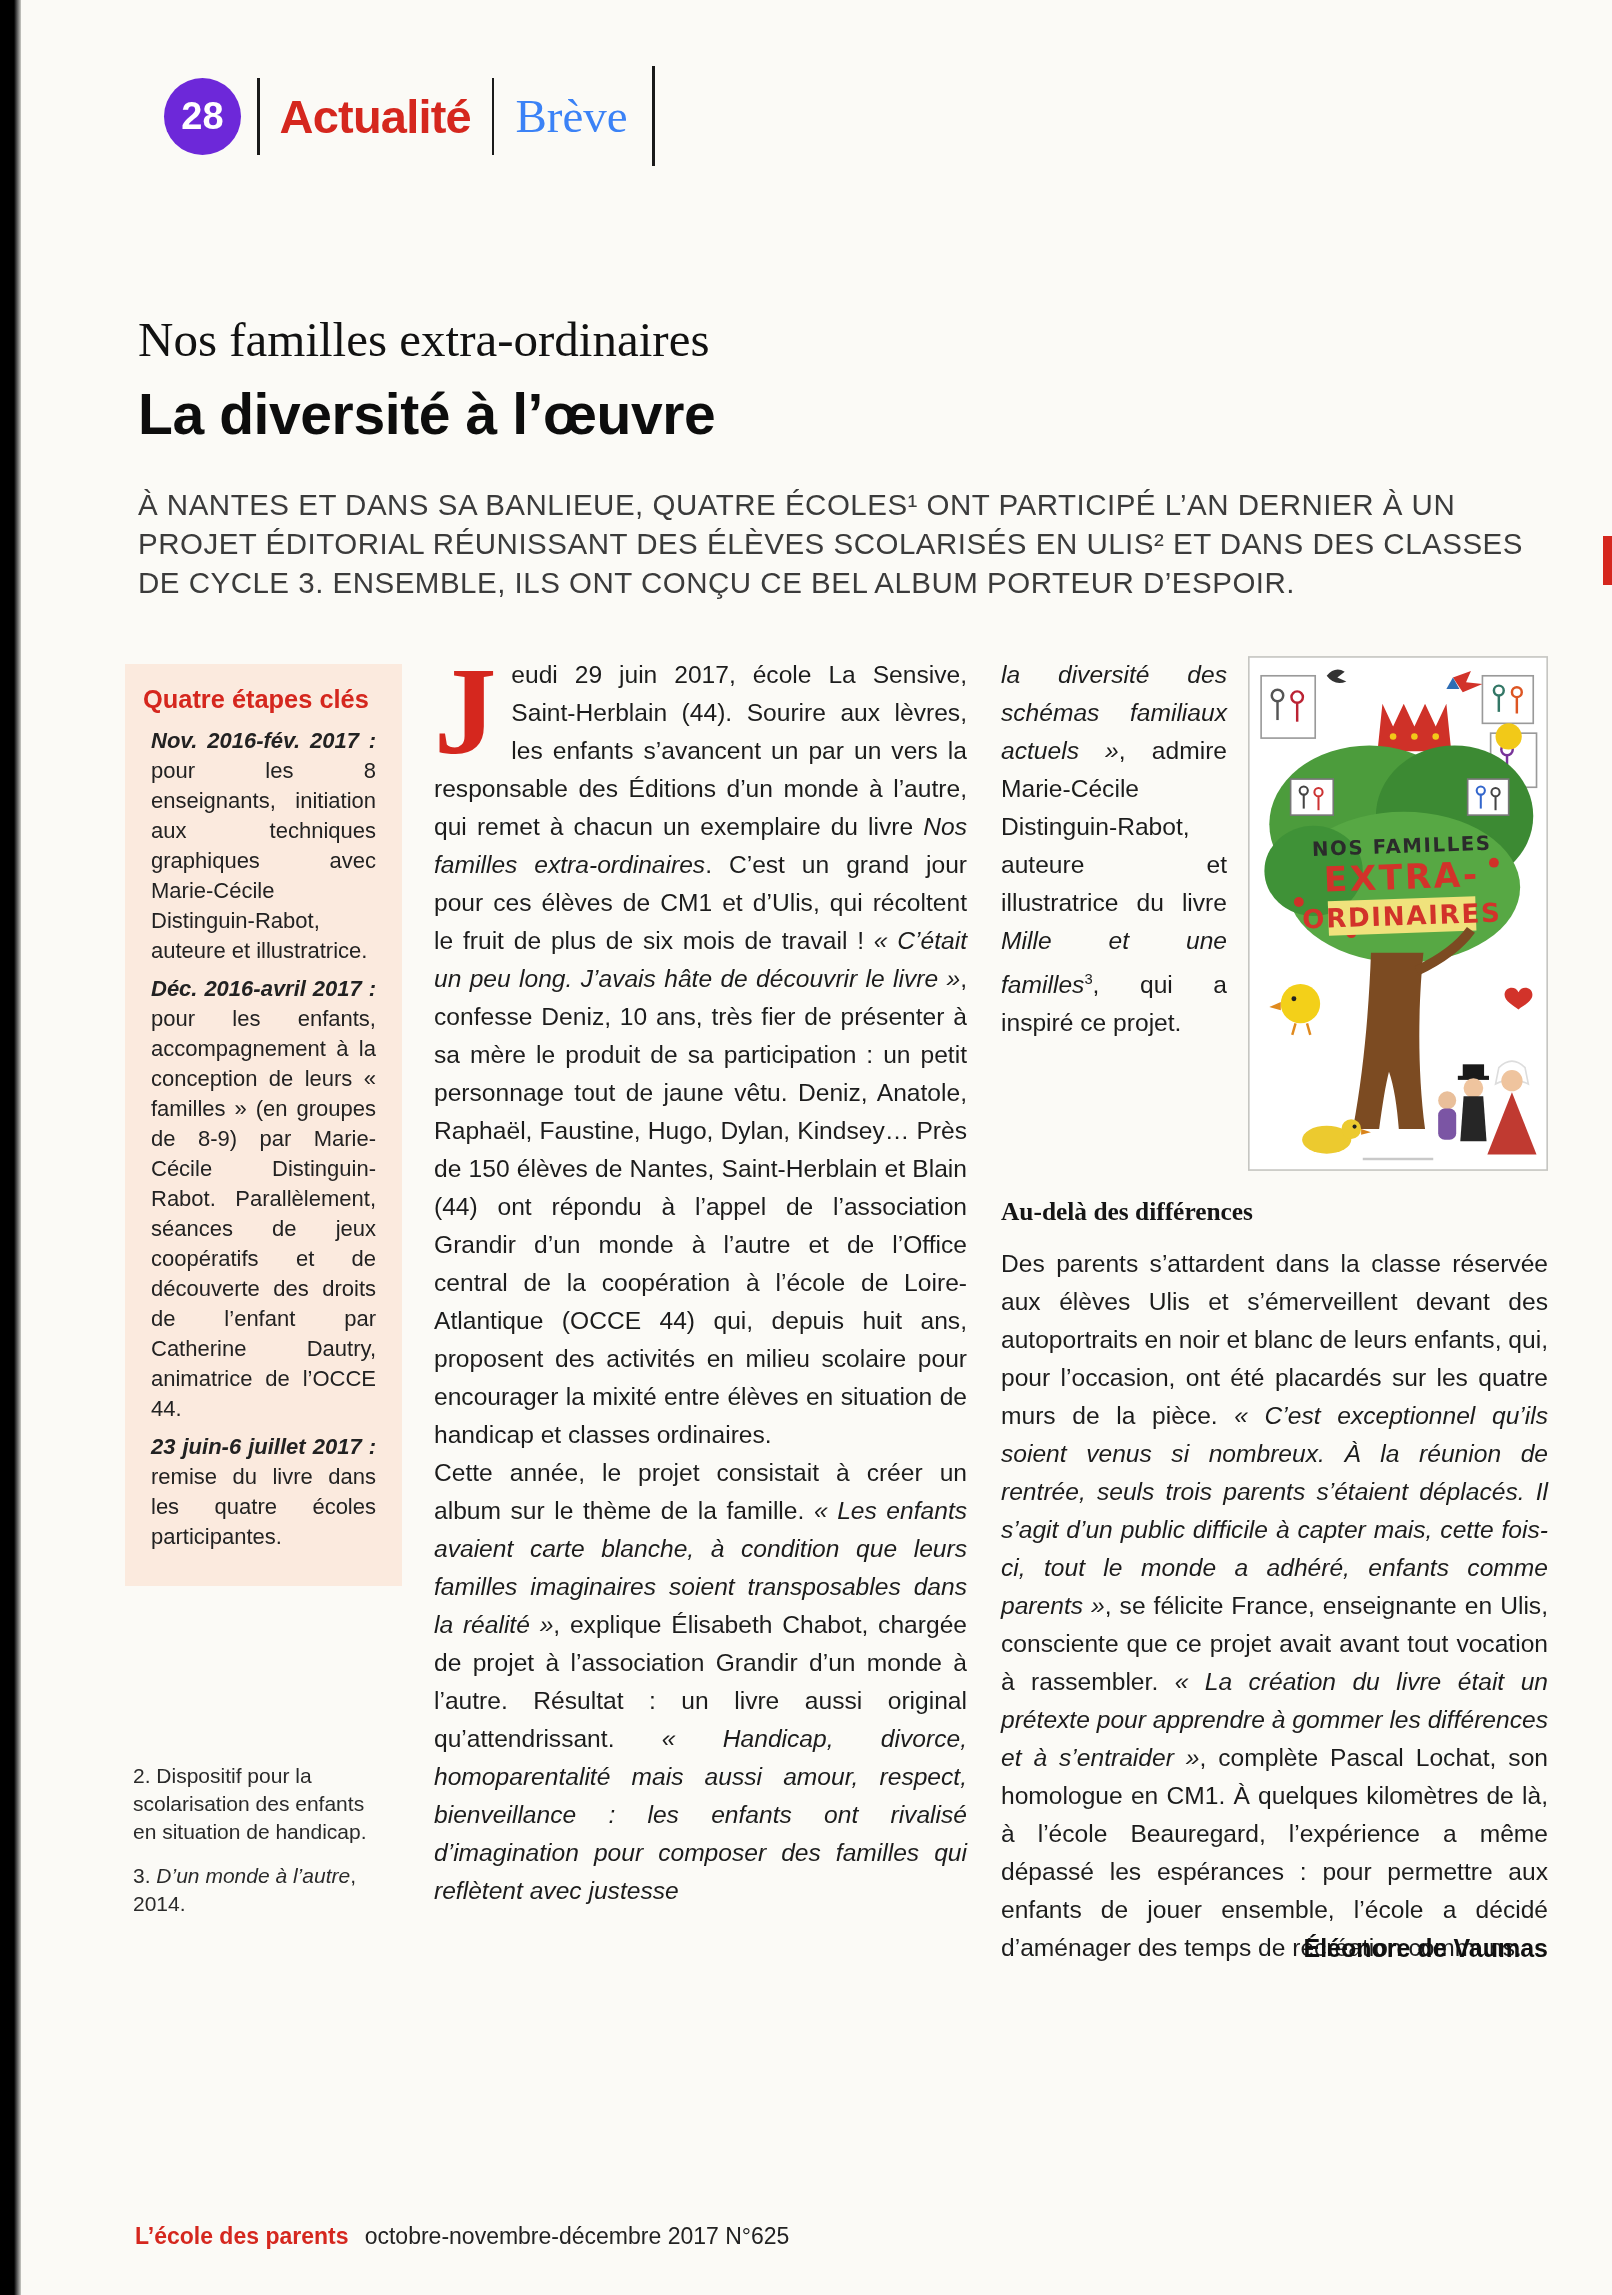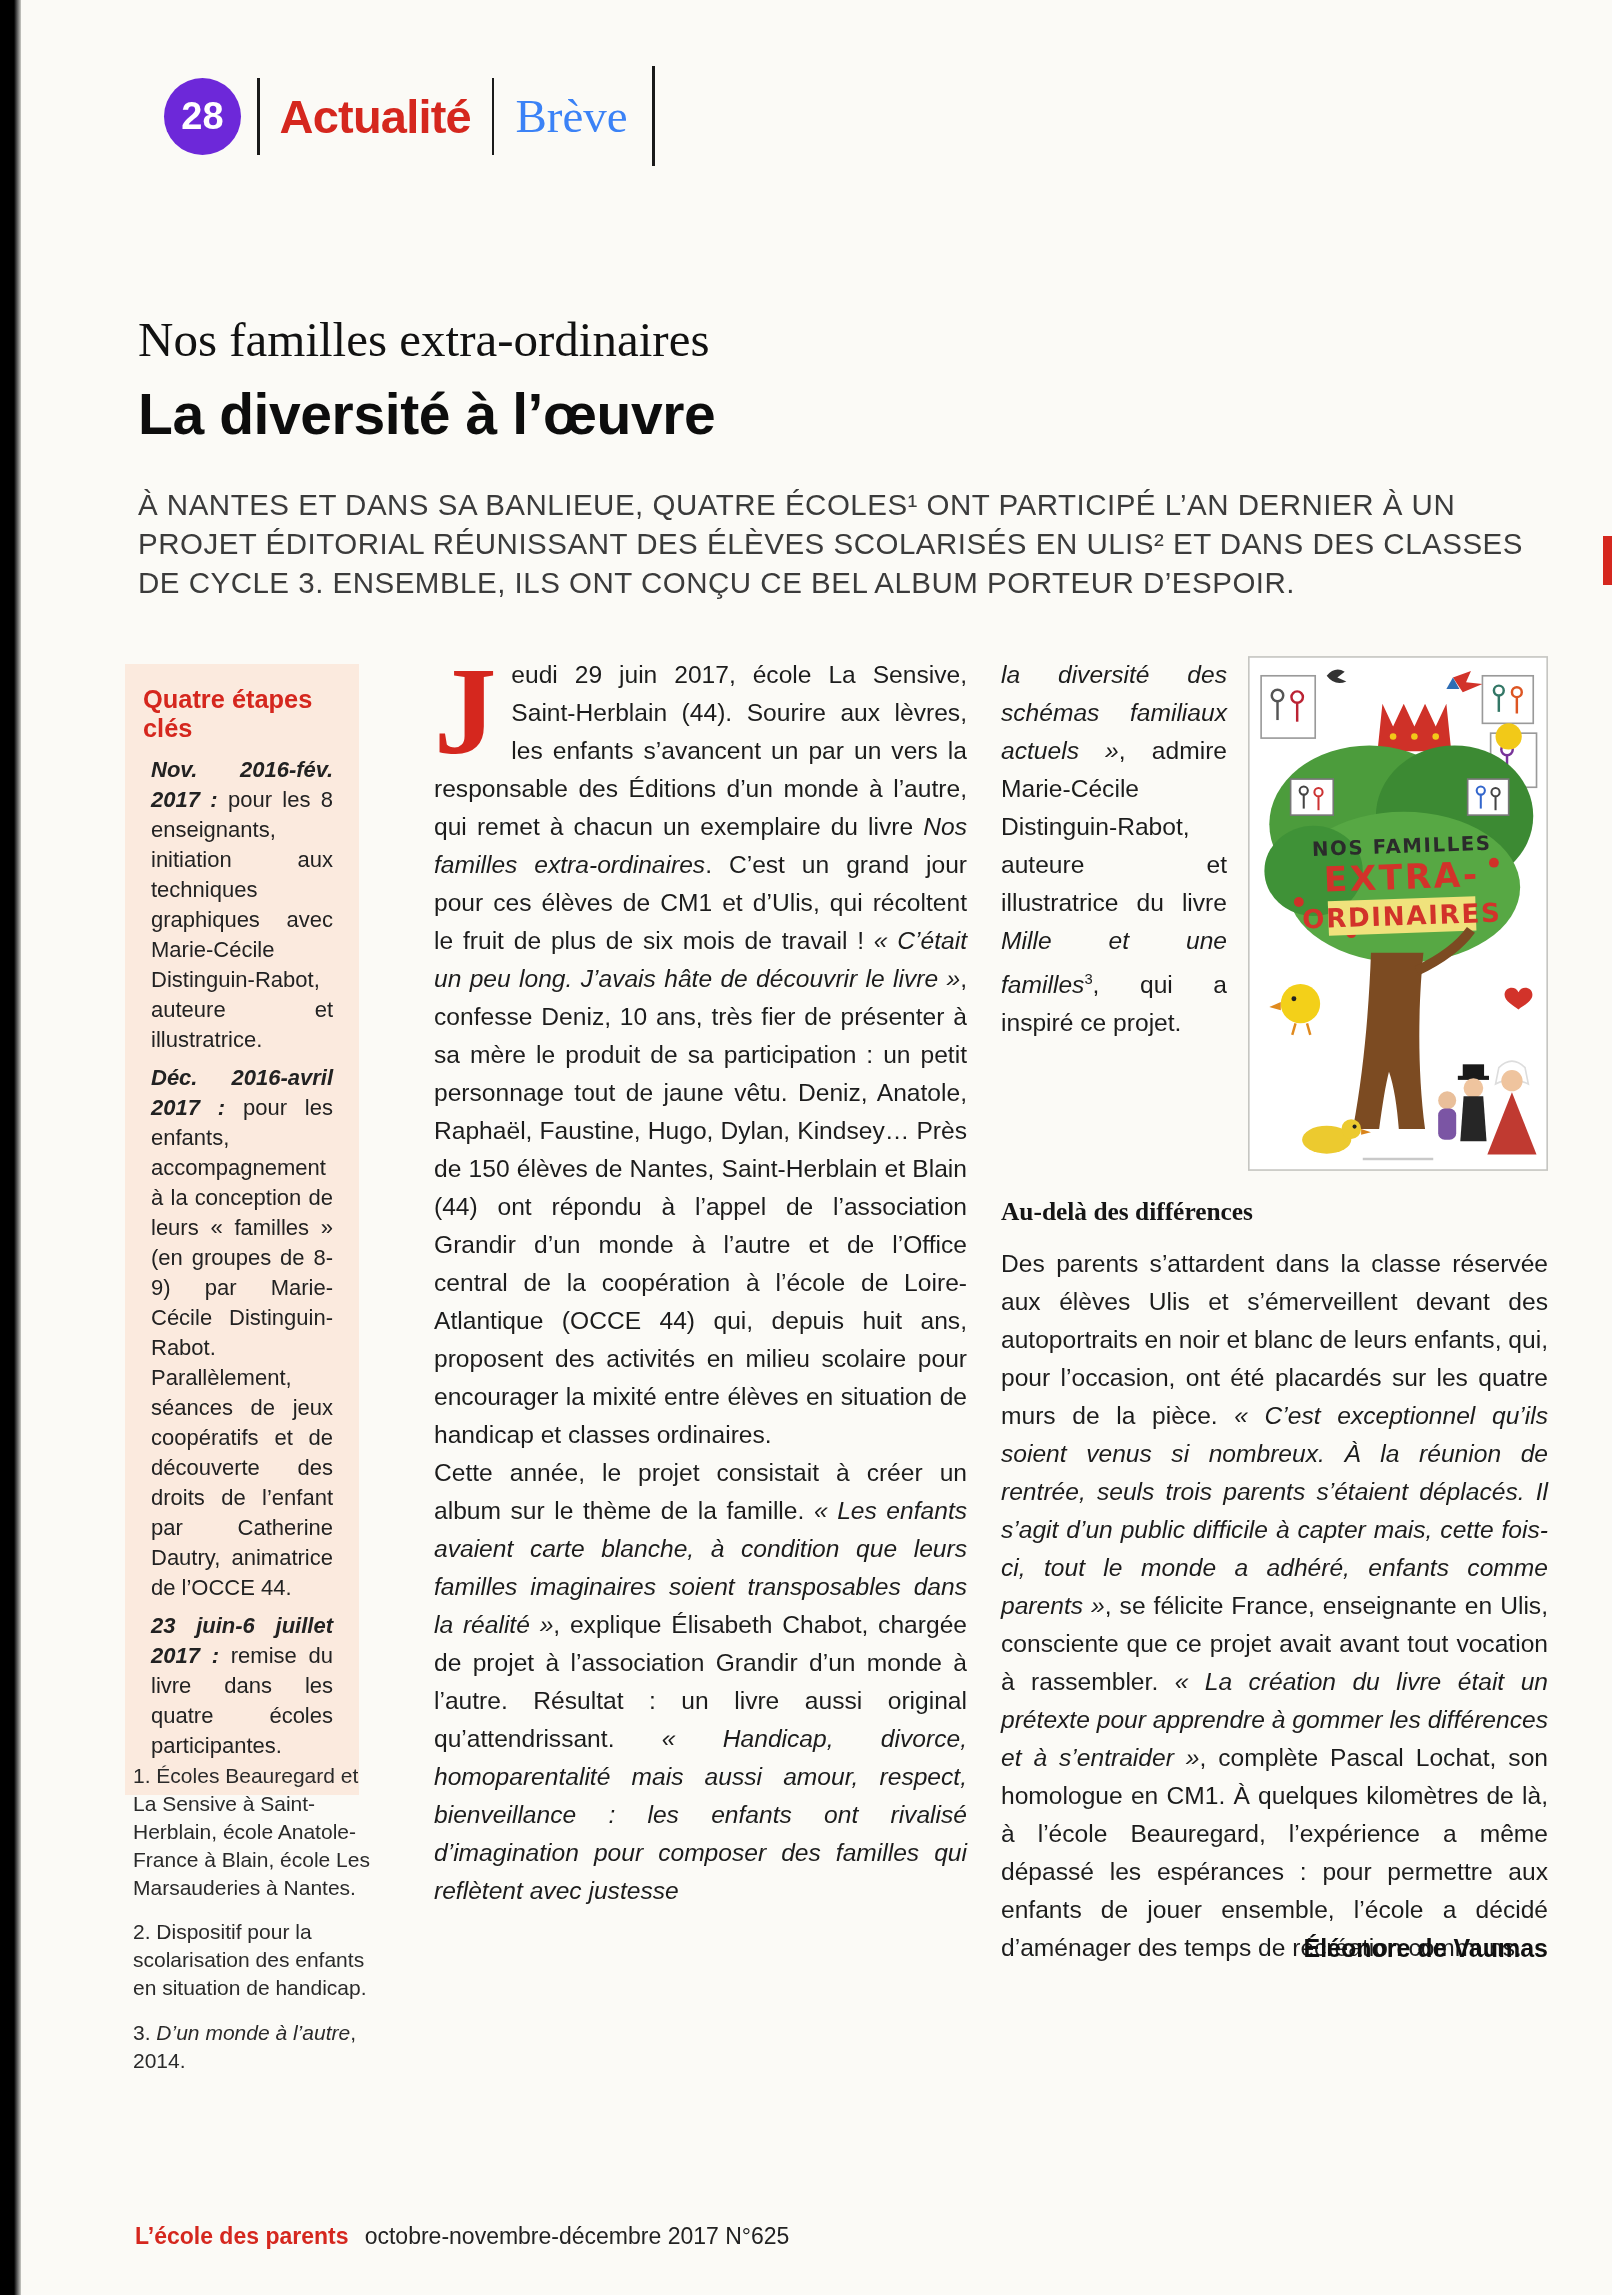--- a/index.html
+++ b/index.html
@@ -23,21 +23,21 @@
   .section { font-size:47px; font-weight:700; color:var(--accent,#d5271e); letter-spacing:-0.8px; }
   .rubric { font-family:"Liberation Serif", serif; font-size:47px; color:#3b82f6; }
 
   
   .headline { position:absolute; left:138px; top:311px; width:1385px; }
   .kicker { font-family:"Liberation Serif", serif; font-weight:400; font-size:49px; color:#121212; margin:0; }
   .title { font-size:57px; font-weight:700; color:#0d0d0d; margin:13px 0 0; letter-spacing:-0.4px; }
   .standfirst { margin:38px 0 0; font-size:29.5px; line-height:39px; color:#3b3b3b; letter-spacing:0.5px; }
 
   
-  .sidebar { position:absolute; left:125px; top:664px; width:234px; box-sizing:border-box;
+  .sidebar { position:absolute; left:125px; top:664px; width:277px; box-sizing:border-box;
     background:var(--sidebar-bg,#fbeade); padding:21px 18px 26px; }
   .sidebar h3 { color:var(--accent,#d5271e); font-size:25.4px; margin:0 0 11.5px; }
   .step { margin:8px; font-size:22px; line-height:30px; text-align:justify; color:#222; }
   .step-date { font-weight:700; font-style:italic; }
 
   .footnotes { position:absolute; left:133px; top:1762px; width:239px; font-size:21px; line-height:28px; color:#2a2a2a; }
   .footnotes p { margin:0 0 16.4px; }
 
   
   .col { position:absolute; top:656px; font-size:24.6px; line-height:38px; text-align:justify; color:#1c1c1c; }
@@ -83,21 +83,20 @@
   </section>
 
   <aside class="sidebar">
     <h3>Quatre étapes clés</h3>
     <p class="step"><span class="step-date">Nov. 2016-fév. 2017 :</span><span> pour les 8 enseignants, initiation aux techniques graphiques avec Marie-Cécile Distinguin-Rabot, auteure et illustratrice.</span></p>
     <p class="step"><span class="step-date">Déc. 2016-avril 2017 :</span><span> pour les enfants, accompagnement à la conception de leurs « familles » (en groupes de 8-9) par Marie-Cécile Distinguin-Rabot. Parallèlement, séances de jeux coopératifs et de découverte des droits de l’enfant par Catherine Dautry, animatrice de l’OCCE 44.</span></p>
     <p class="step"><span class="step-date">23 juin-6 juillet 2017 :</span><span> remise du livre dans les quatre écoles participantes.</span></p>
   </aside>
 
   <div class="footnotes">
-    <p>1. Écoles Beauregard et La Sensive à Saint-Herblain, école Anatole-France à Blain, école Les Marsauderies à Nantes.</p>
     <p>2. Dispositif pour la scolarisation des enfants en situation de handicap.</p>
     <p>3. <i>D’un monde à l’autre</i>, 2014.</p>
   </div>
 
   <div class="col mid">
     <p class="body-p"><span class="dropcap">J</span><span>eudi 29 juin 2017, école La Sensive, Saint-Herblain (44). Sourire aux lèvres, les enfants s’avancent un par un vers la responsable des Éditions d’un monde à l’autre, qui remet à chacun un exemplaire du livre <i>Nos familles extra-ordinaires</i>. C’est un grand jour pour ces élèves de CM1 et d’Ulis, qui récoltent le fruit de plus de six mois de travail ! <i>« C’était un peu long. J’avais hâte de découvrir le livre »</i>, confesse Deniz, 10 ans, très fier de présenter à sa mère le produit de sa participation : un petit personnage tout de jaune vêtu. Deniz, Anatole, Raphaël, Faustine, Hugo, Dylan, Kindsey… Près de 150 élèves de Nantes, Saint-Herblain et Blain (44) ont répondu à l’appel de l’association Grandir d’un monde à l’autre et de l’Office central de la coopération à l’école de Loire-Atlantique (OCCE 44) qui, depuis huit ans, proposent des activités en milieu scolaire pour encourager la mixité entre élèves en situation de handicap et classes ordinaires.</span></p>
     <p class="body-p">Cette année, le projet consistait à créer un album sur le thème de la famille. <i>« Les enfants avaient carte blanche, à condition que leurs familles imaginaires soient transposables dans la réalité »</i>, explique Élisabeth Chabot, chargée de projet à l’association Grandir d’un monde à l’autre. Résultat : un livre aussi original qu’attendrissant. <i>« Handicap, divorce, homoparentalité mais aussi amour, respect, bienveillance : les enfants ont rivalisé d’imagination pour composer des familles qui reflètent avec justesse</i></p>
   </div>
 
   <div class="col right">

